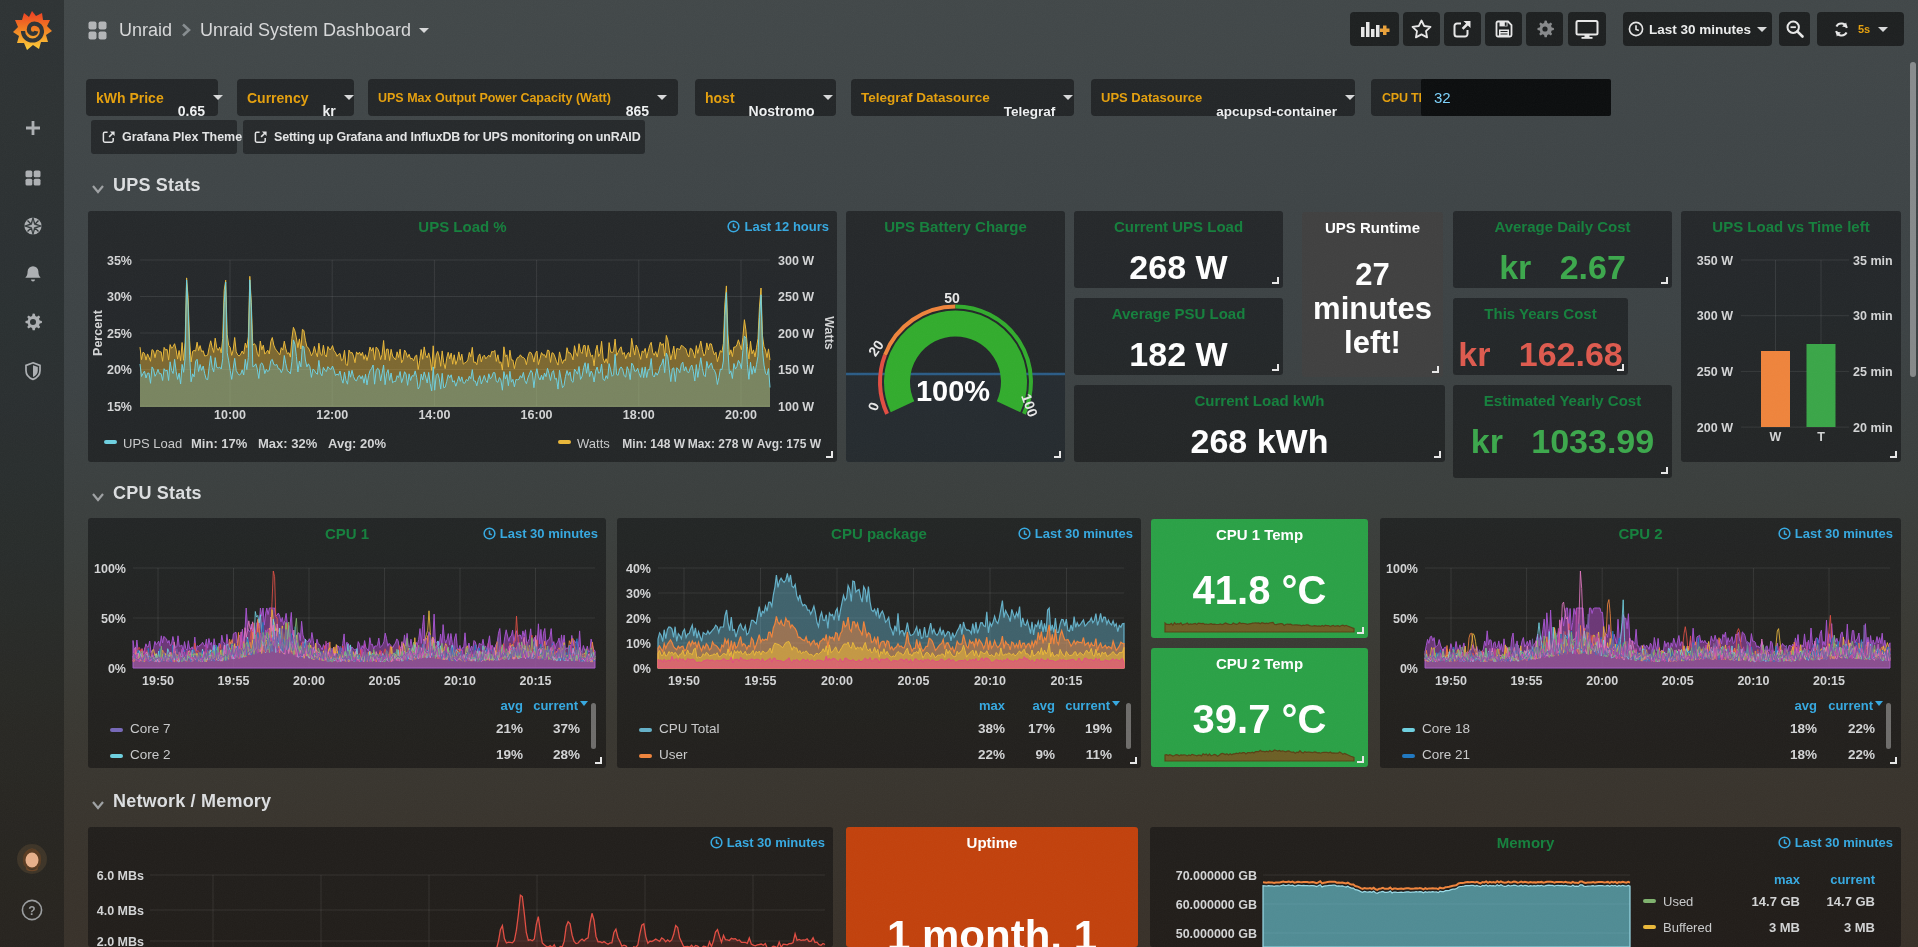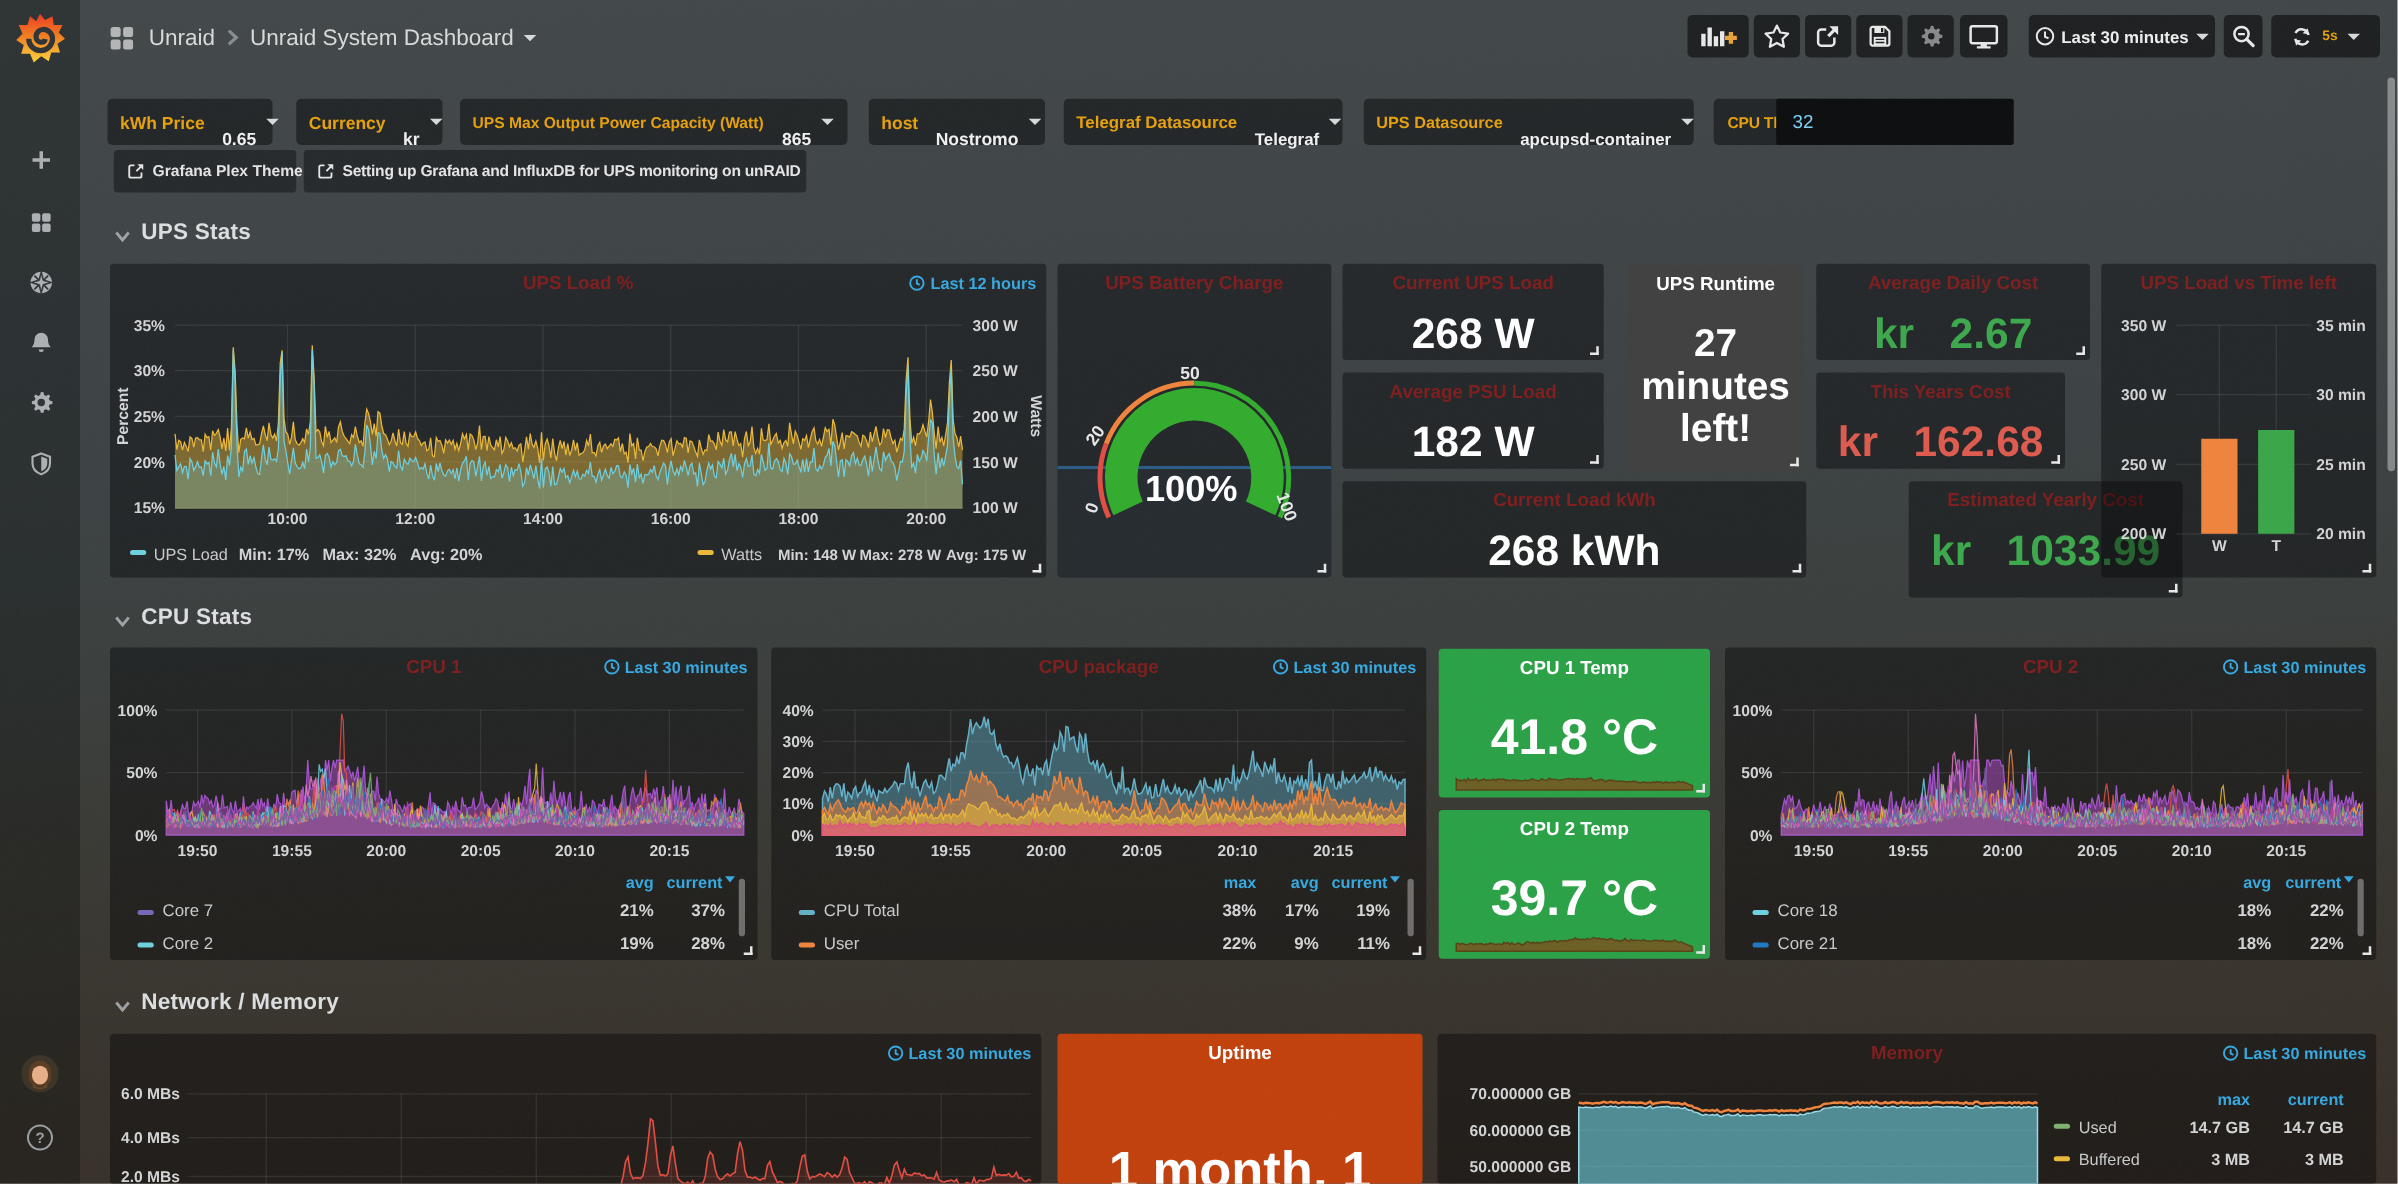--- a/index.html
+++ b/index.html
@@ -2,21 +2,21 @@
 <html><head><meta charset="utf-8"><title>Unraid System Dashboard - Grafana</title>
 <style>
 * { margin:0; padding:0; box-sizing:border-box; }
 html,body { width:1918px; height:947px; overflow:hidden; }
 body { font-family:"Liberation Sans", sans-serif;
   background: linear-gradient(178deg, #424849 0%, #3f4547 18%, #3c4244 38%, #3a3e3c 55%, #393832 70%, #38332c 84%, #383028 100%);
   position:relative; color:#d8d9da; }
 .abs { position:absolute; }
 .panel { position:absolute; background:rgba(2,3,4,0.42); border-radius:3px; }
 .ptitle { position:absolute; top:6px; left:0; right:0; text-align:center; font-size:14px; font-weight:700; color:#eweee; letter-spacing:0; }
-.ptitle { color:#7f1d1d; font-size:15px; top:7px; }
+.ptitle { color:#15803d; font-size:15px; top:7px; }
 .timelab { position:absolute; top:8px; right:8px; color:#36a9e1; font-size:13px; font-weight:700; }
 .corner { position:absolute; right:4px; bottom:4px; width:7px; height:7px; border-right:2px solid #e8e8e8; border-bottom:2px solid #e8e8e8; }
 .pill { position:absolute; height:37px; background:rgba(2,3,4,0.47); white-space:nowrap; border-radius:4px; display:flex; align-items:center; font-size:14px; font-weight:700; }
 .pill .lab { color:#e5a00d; padding:0 14px 0 10px; }
 .pill .val { color:#eef0f1;margin-top:27px; }
 .caret { display:inline-block; width:0; height:0; border-left:5px solid transparent; border-right:5px solid transparent; border-top:5px solid #d8d9da; margin-left:8px; }
 .linkpill { position:absolute; top:120px; height:34px; background:rgba(2,3,4,0.42); border-radius:3px; display:flex; align-items:center; font-size:13px; font-weight:700; color:#e3e4e5; padding:0 6px; white-space:nowrap; }
 .navbtn { position:absolute; top:12px; height:34px; background:rgba(0,0,0,0.55); border-radius:4px; display:flex; align-items:center; justify-content:center; white-space:nowrap; }
 .rowhead { position:absolute; font-size:18px; font-weight:600; color:#dcdee0; letter-spacing:0.2px; }
 .statval { position:absolute; left:0; right:0; text-align:center; font-weight:700; color:#fff; }
@@ -294,26 +294,26 @@
 <div class="panel" style="left:1074px;top:385px;width:371px;height:77px;">
     <div class="ptitle" style="">Current Load kWh</div>
     <div class="statval" style="top:37px;font-size:34px;color:#fff">268 kWh</div>
     <div class="corner"></div>
   </div>
 <div class="panel" style="left:1453px;top:211px;width:219px;height:77px;">
     <div class="ptitle" style="">Average Daily Cost</div>
     <div class="statval" style="top:37px;font-size:34px;color:#3ca84c">kr&nbsp;&nbsp;&nbsp;2.67</div>
     <div class="corner"></div>
   </div>
-<div class="panel" style="left:1453px;top:298px;width:199px;height:77px;padding-left:16px;">
+<div class="panel" style="left:1453px;top:298px;width:175px;height:77px;padding-left:16px;">
     <div class="ptitle" style="">This Years Cost</div>
     <div class="statval" style="top:37px;font-size:34px;color:#de5a4e">kr&nbsp;&nbsp;&nbsp;162.68</div>
     <div class="corner"></div>
   </div>
-<div class="panel" style="left:1527px;top:385px;width:219px;height:93px;">
+<div class="panel" style="left:1453px;top:385px;width:219px;height:93px;">
     <div class="ptitle" style="">Estimated Yearly Cost</div>
     <div class="statval" style="top:37px;font-size:34px;color:#3ca84c">kr&nbsp;&nbsp;&nbsp;1033.99</div>
     <div class="corner"></div>
   </div>
 <div class="panel" style="left:1302px;top:212px;width:141px;height:165px;background:#404040;">
     <div class="ptitle" style="color:#fff">UPS Runtime</div>
     <div class="statval" style="top:46px;font-size:31px;line-height:34px;color:#fff">27<br>minutes<br>left!</div>
     <div class="corner"></div>
   </div>
 <div class="panel" style="left:1681px;top:211px;width:220px;height:251px;">

